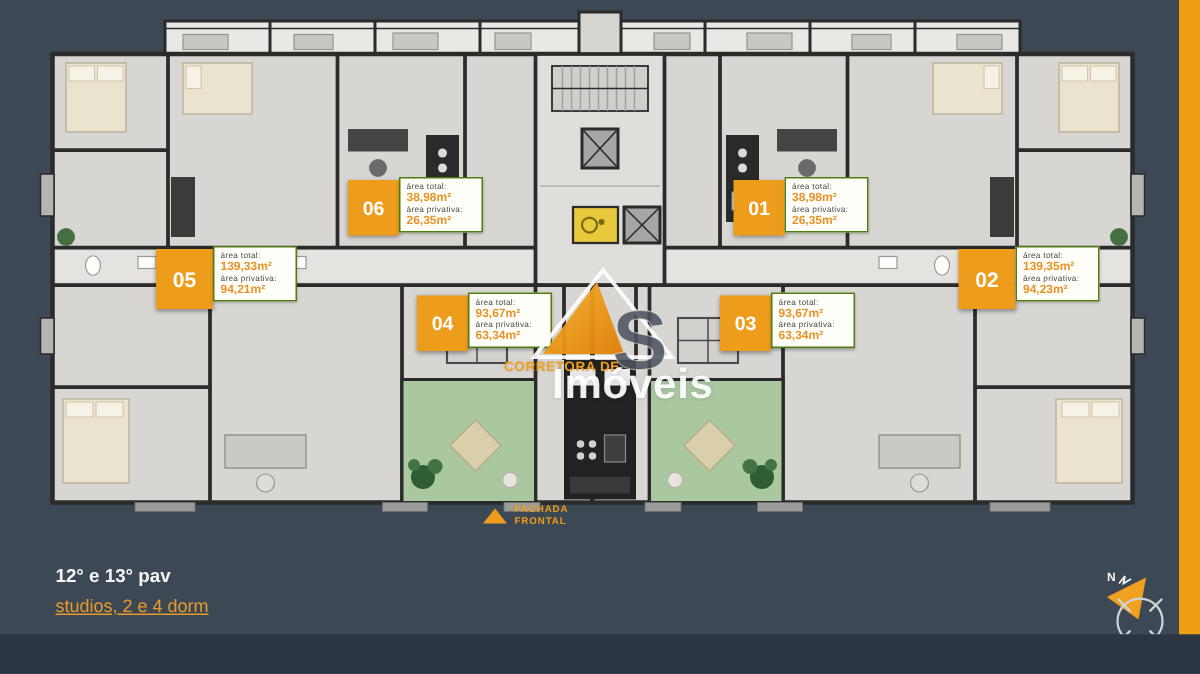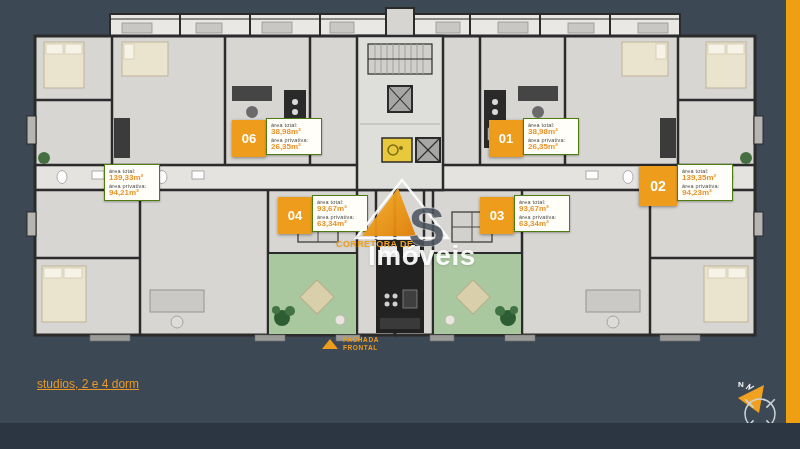--- a/index.html
+++ b/index.html
@@ -193,20 +193,21 @@
     <div class="badge-square sq-md">01</div>
     <div class="badge-info">
       <div class="lbl">área total:</div>
       <div class="val">38,98m²</div>
       <div class="lbl">área privativa:</div>
       <div class="val">26,35m²</div>
     </div>
   </div>
 
   <div class="badge" style="left:104px;top:166px;">
+    <div class="badge-square sq-lg">05</div>
     <div class="badge-info">
       <div class="lbl">área total:</div>
       <div class="val">139,33m²</div>
       <div class="lbl">área privativa:</div>
       <div class="val">94,21m²</div>
     </div>
   </div>
 
   <div class="badge" style="left:639px;top:166px;">
     <div class="badge-square sq-lg">02</div>
@@ -257,20 +258,21 @@
   <div class="fachada">
     <div class="fachada-tri"></div>
     <div class="fachada-text">
       <div>FACHADA</div>
       <div>FRONTAL</div>
     </div>
   </div>
 
 
   <div class="caption">
+    <div class="cap-title">12° e 13° pav</div>
     <div class="cap-sub">studios, 2 e 4 dorm</div>
   </div>
 
   <svg class="compass" width="56" height="66" viewBox="0 0 56 66">
     <text x="8" y="13" font-size="8" font-weight="bold" fill="#F2F4F5">N</text>
     <polyline points="16,15 20,10 19,15 24,12" fill="none" stroke="#F2F4F5" stroke-width="1.2"></polyline>
     <polygon points="8,24 34,11 29,39" fill="#EFA11F"></polygon>
     <circle cx="30" cy="40" r="15" fill="none" stroke="#CDD4D8" stroke-width="1.5"></circle>
     <g stroke="#CDD4D8" stroke-width="1.5">
       <line x1="36.4" y1="33.6" x2="44.8" y2="25.2"></line>

